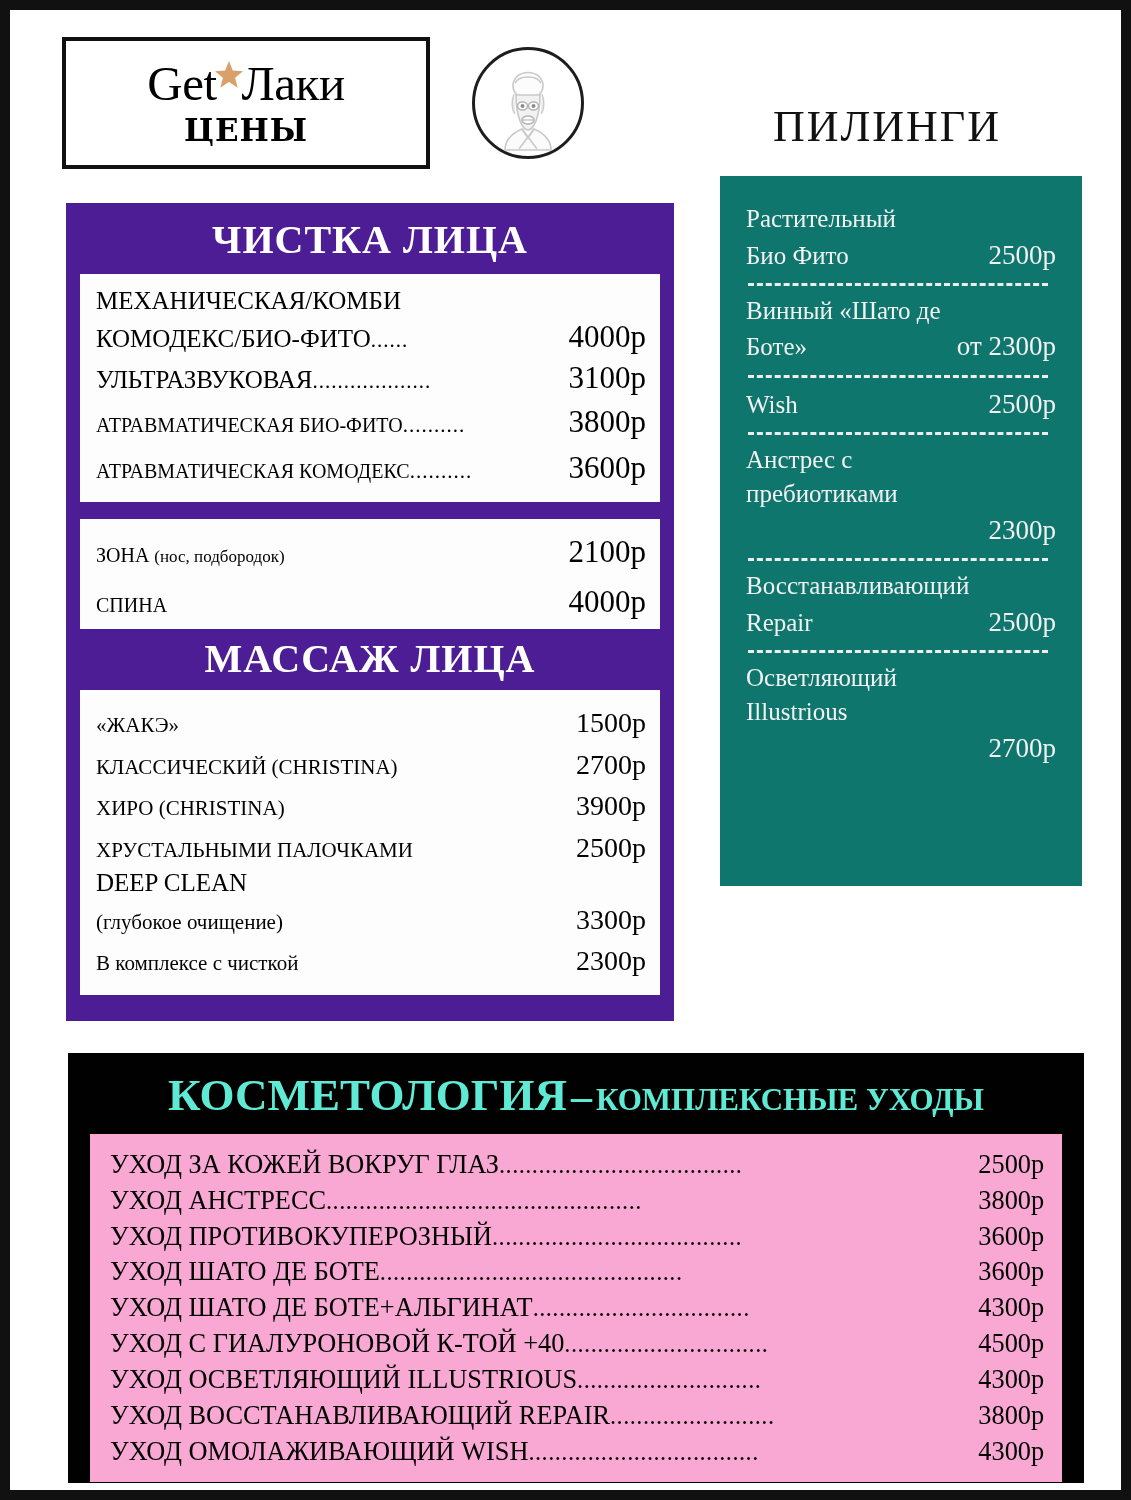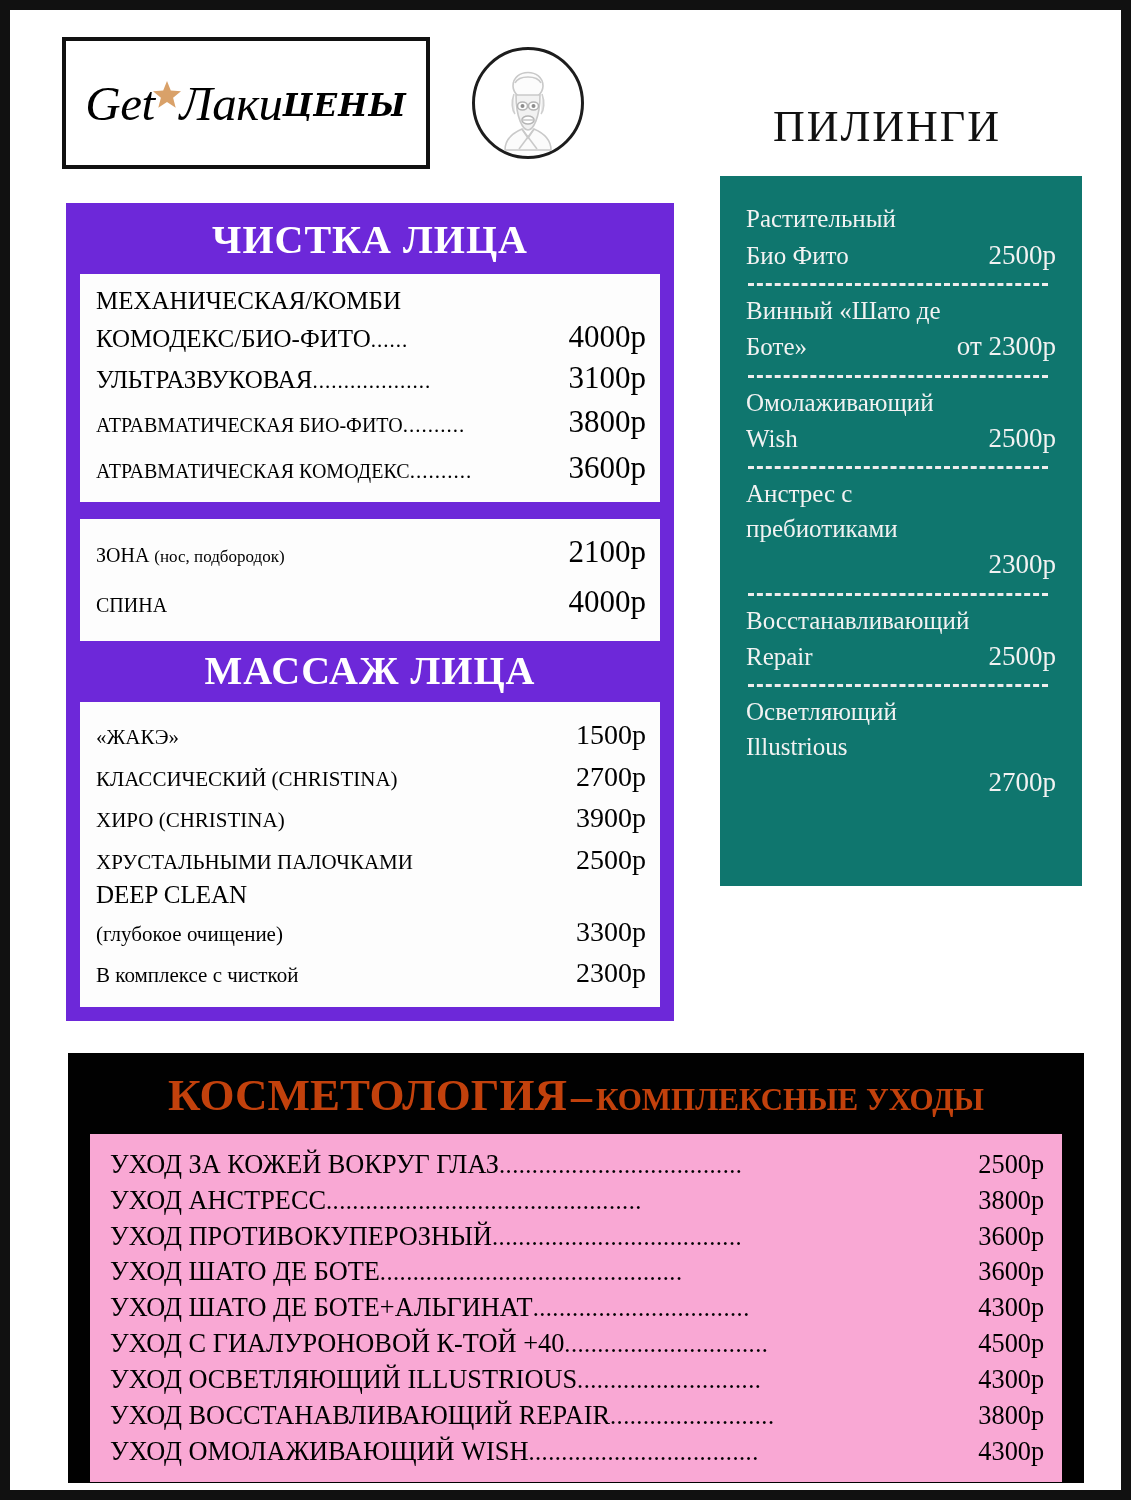--- a/index.html
+++ b/index.html
@@ -24,24 +24,23 @@
     left: 52px; top: 15px;
     width: 1010px; height: 155px;
   }
   #logo-box {
     position: absolute;
     left: 0; top: 12px;
     width: 368px; height: 132px;
     border: 4px solid #111;
     background: #fff;
     display: flex;
-    flex-direction: row;
+    flex-direction: column;
     align-items: center;
     justify-content: center;
-    font-style: italic;
   }
   #logo-line {
     display: flex;
     align-items: center;
     justify-content: center;
     font-size: 49px;
     line-height: 1;
     letter-spacing: -0.5px;
   }
   #logo-get { font-family: "Liberation Serif", serif; }
@@ -81,21 +80,21 @@
     font-size: 44px;
     letter-spacing: 2px;
     color: #111;
   }
 
   
   #left-panel {
     position: absolute;
     left: 56px; top: 193px;
     width: 608px; height: 818px;
-    background: #6d28d9;
+    background: #4c1d95;
   }
   .panel-title {
     color: #ffffff;
     text-align: center;
     font-size: 40px;
     font-weight: 700;
     letter-spacing: 1px;
     line-height: 1;
   }
   #cleaning-title { padding-top: 17px; padding-bottom: 14px; }
@@ -125,21 +124,21 @@
 
   
   #cleaning-box .r1 { font-size: 25px; line-height: 1.32; }
   #cleaning-box .r1 .pr { font-size: 31px; }
   #cleaning-box .r2 { font-size: 25px; line-height: 1.32; }
   #cleaning-box .r2 .pr { font-size: 31px; }
   #cleaning-box .r3 { font-size: 20px; line-height: 1.5; }
   #cleaning-box .r3 .pr { font-size: 31px; }
 
   
-  #zone-box { margin-top: 17px; padding-top: 8px; padding-bottom: 14px; }
+  #zone-box { margin-top: 17px; padding-top: 8px; padding-bottom: 2px; }
   #zone-box .row { font-size: 20px; line-height: 1.62; }
   #zone-box .row .pr { font-size: 31px; }
   #zone-box .sub { font-size: 17px; }
 
   
   #massage-box { padding-top: 12px; padding-bottom: 14px; }
   #massage-box .row { font-size: 21px; line-height: 1.48; }
   #massage-box .row .pr { font-size: 28px; }
   #massage-box .plain { font-size: 25px; line-height: 1.22; }
 
@@ -172,21 +171,21 @@
 
   
   #bottom-panel {
     position: absolute;
     left: 58px; top: 1043px;
     width: 1016px; height: 430px;
     background: #010101;
   }
   #cosm-title {
     text-align: center;
-    color: #c2410c;
+    color: #5eead4;
     padding: 16px 0 13px 0;
     white-space: nowrap;
   }
   #cosm-title .big {
     font-size: 45px;
     font-weight: 700;
     letter-spacing: 0px;
     font-family: "Liberation Serif", serif;
   }
   #cosm-title .dash { font-size: 42px; font-weight: 700; }
@@ -356,23 +355,20 @@
         </div>
       <div class="peel-line">
         <span class="nm">Боте»</span>
         <span class="pr">от 2300р</span>
       </div>
     </div>
     <div class="peel-div"></div>
 
     <div class="peel-item">
       <div class="peel-line">
-          <span class="nm">Омолаживающий</span>
-        </div>
-      <div class="peel-line">
         <span class="nm">Wish</span>
         <span class="pr">2500р</span>
       </div>
     </div>
     <div class="peel-div"></div>
 
     <div class="peel-item">
       <div class="peel-line">
           <span class="nm">Анстрес с</span>
         </div>

